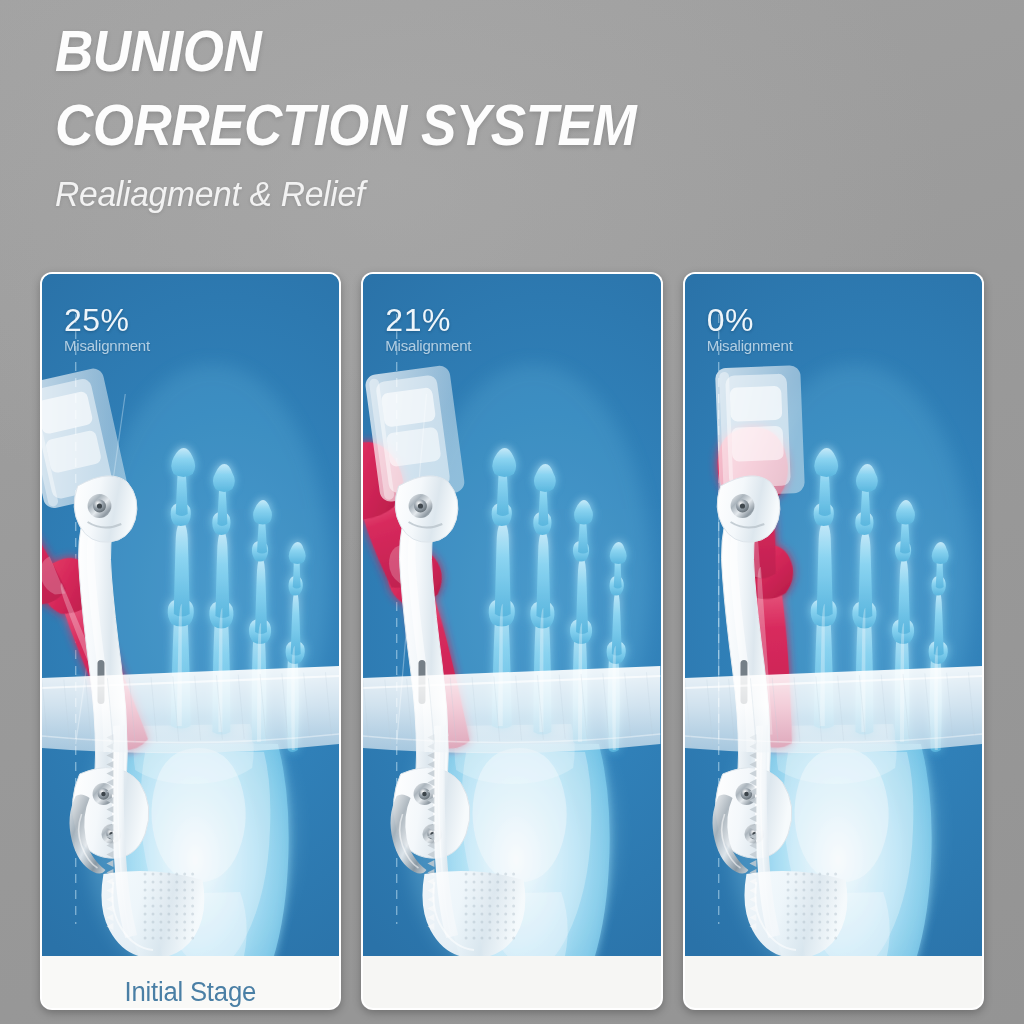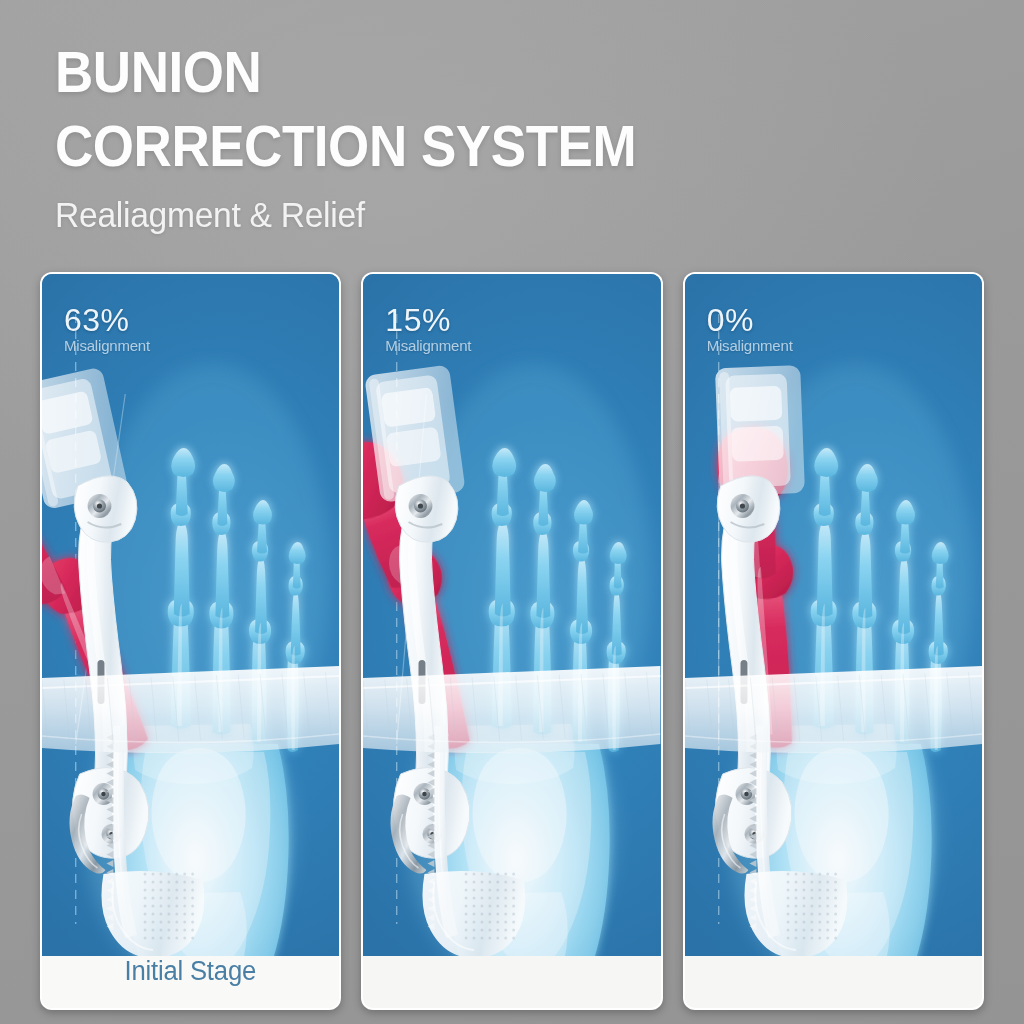--- a/index.html
+++ b/index.html
@@ -15,21 +15,21 @@
 
   
   #bg-wash {
     position:absolute; inset:0;
     background:
       radial-gradient(ellipse 900px 620px at 38% 18%, rgba(180,180,180,.38), rgba(150,150,150,0) 62%),
       linear-gradient(160deg,#a2a2a2 0%,#9a9a9a 45%,#949494 100%);
   }
 
   
-  #header { position:absolute; left:55px; top:44px; width:820px; }
+  #header { position:absolute; left:55px; top:23px; width:820px;font-style:italic; }
   #title-line1, #title-line2 {
     color:#fdfdfd;
     font-weight:bold;
     font-size:57px;
     line-height:0.99;
     letter-spacing:-0.5px;
     font-stretch:condensed;
     transform:scaleX(.93);
     transform-origin:left center;
     text-shadow:0 2px 6px rgba(0,0,0,.14);
@@ -74,21 +74,21 @@
     overflow:hidden;
     background:
       radial-gradient(ellipse 300px 420px at 62% 48%, #3f8ec4 0%, #3080b8 45%, #2a72a8 100%),
       #2d77ad;
   }
 
   .caption-bar {
     position:absolute;
     left:0; right:0; bottom:0; top:682px;
     background:#f9f9f7;
-    display:flex; align-items:flex-start; justify-content:center;
+    display:flex; align-items:flex-end; justify-content:center;
   }
   .caption-text {
     color:#4a7fa5;
     font-size:27px;
     letter-spacing:-0.2px;
     transform:scaleX(.95);
     white-space:nowrap;
   }
 
   
@@ -422,21 +422,21 @@
               <line x1="176" y1="401.2" x2="182" y2="465.6" stroke="#b9cbd8" stroke-width="1"></line>
               <line x1="198" y1="400.6" x2="204" y2="464.8" stroke="#b9cbd8" stroke-width="1"></line>
               <line x1="220" y1="400" x2="226" y2="464" stroke="#b9cbd8" stroke-width="1"></line>
               <line x1="242" y1="399.4" x2="248" y2="463.2" stroke="#b9cbd8" stroke-width="1"></line>
               <line x1="264" y1="398.8" x2="270" y2="462.4" stroke="#b9cbd8" stroke-width="1"></line>
               <line x1="286" y1="398.2" x2="292" y2="461.6" stroke="#b9cbd8" stroke-width="1"></line>
     </g>
   </svg></div>
 
       <div class="metric">
-        <div class="metric-value">63%</div>
+        <div class="metric-value">25%</div>
         <div class="metric-label">Misalignment</div>
       </div>
     </div>
 
     <div class="caption-bar">
       <span class="caption-text">Initial Stage</span>
     </div>
   </div>
     <div class="panel">
     <div class="xray">
@@ -733,21 +733,21 @@
               <line x1="176" y1="401.2" x2="182" y2="465.6" stroke="#b9cbd8" stroke-width="1"></line>
               <line x1="198" y1="400.6" x2="204" y2="464.8" stroke="#b9cbd8" stroke-width="1"></line>
               <line x1="220" y1="400" x2="226" y2="464" stroke="#b9cbd8" stroke-width="1"></line>
               <line x1="242" y1="399.4" x2="248" y2="463.2" stroke="#b9cbd8" stroke-width="1"></line>
               <line x1="264" y1="398.8" x2="270" y2="462.4" stroke="#b9cbd8" stroke-width="1"></line>
               <line x1="286" y1="398.2" x2="292" y2="461.6" stroke="#b9cbd8" stroke-width="1"></line>
     </g>
   </svg></div>
 
       <div class="metric">
-        <div class="metric-value">15%</div>
+        <div class="metric-value">21%</div>
         <div class="metric-label">Misalignment</div>
       </div>
     </div>
 
   </div>
     <div class="panel">
     <div class="xray">
       <div class="guides">
   <svg viewBox="0 0 300 682" preserveAspectRatio="none" width="100%" height="100%">
     <line x1="34" y1="40" x2="34" y2="650" stroke="#bfe0f2" stroke-width="1.4" stroke-dasharray="9 7" opacity="0.55"></line>

